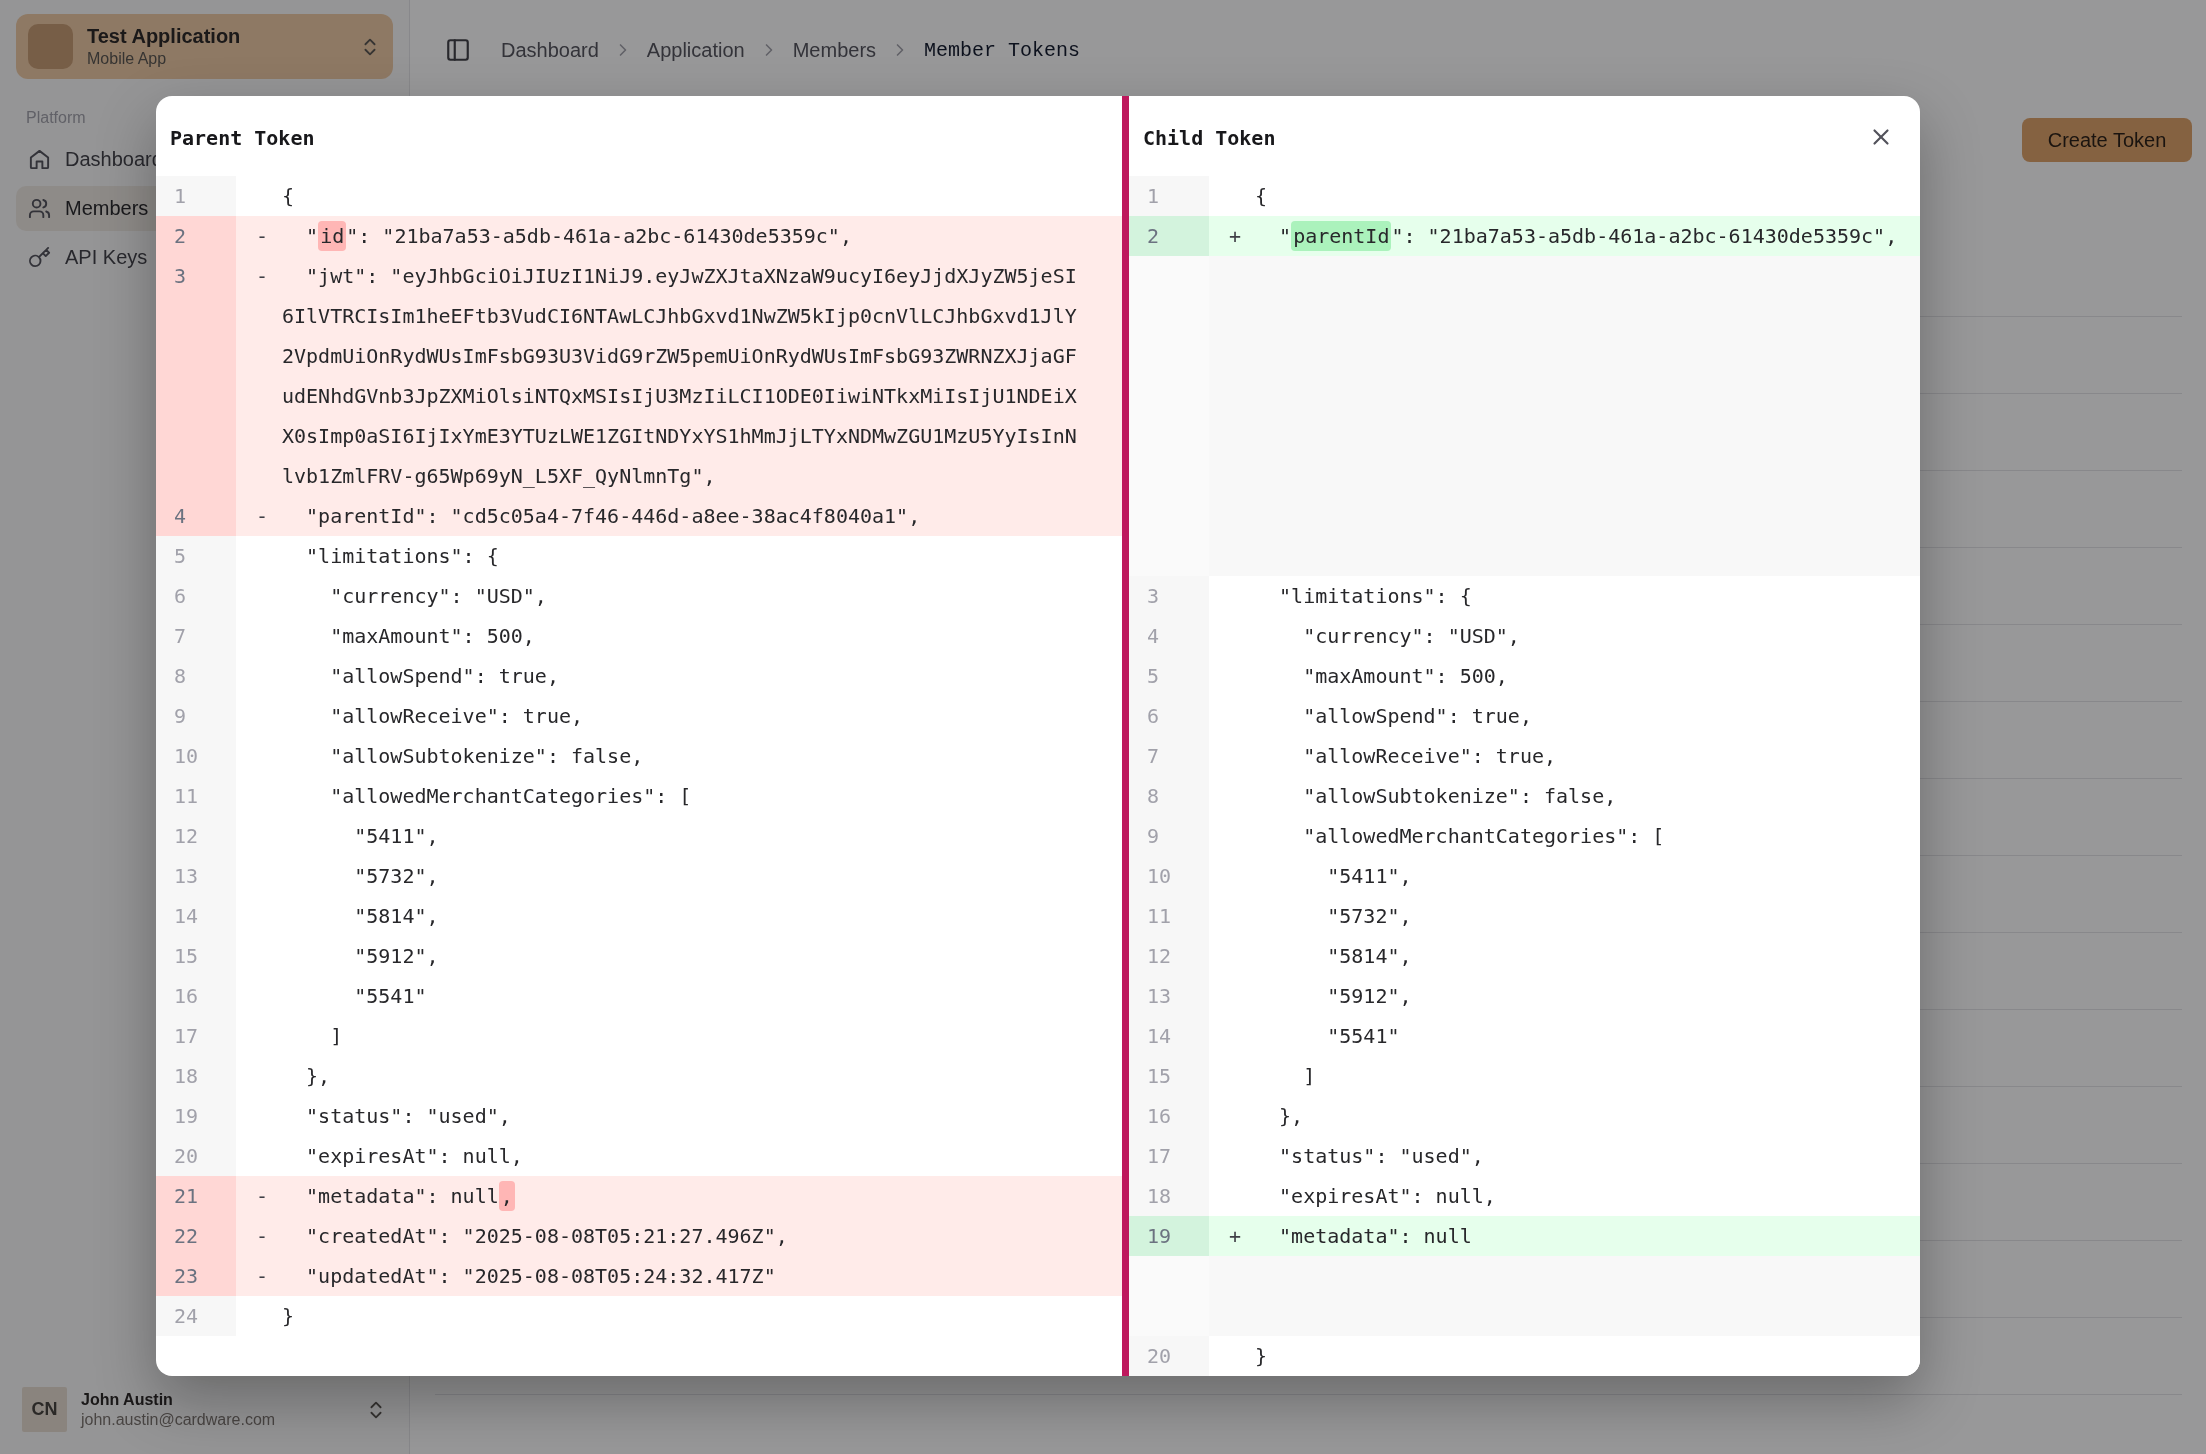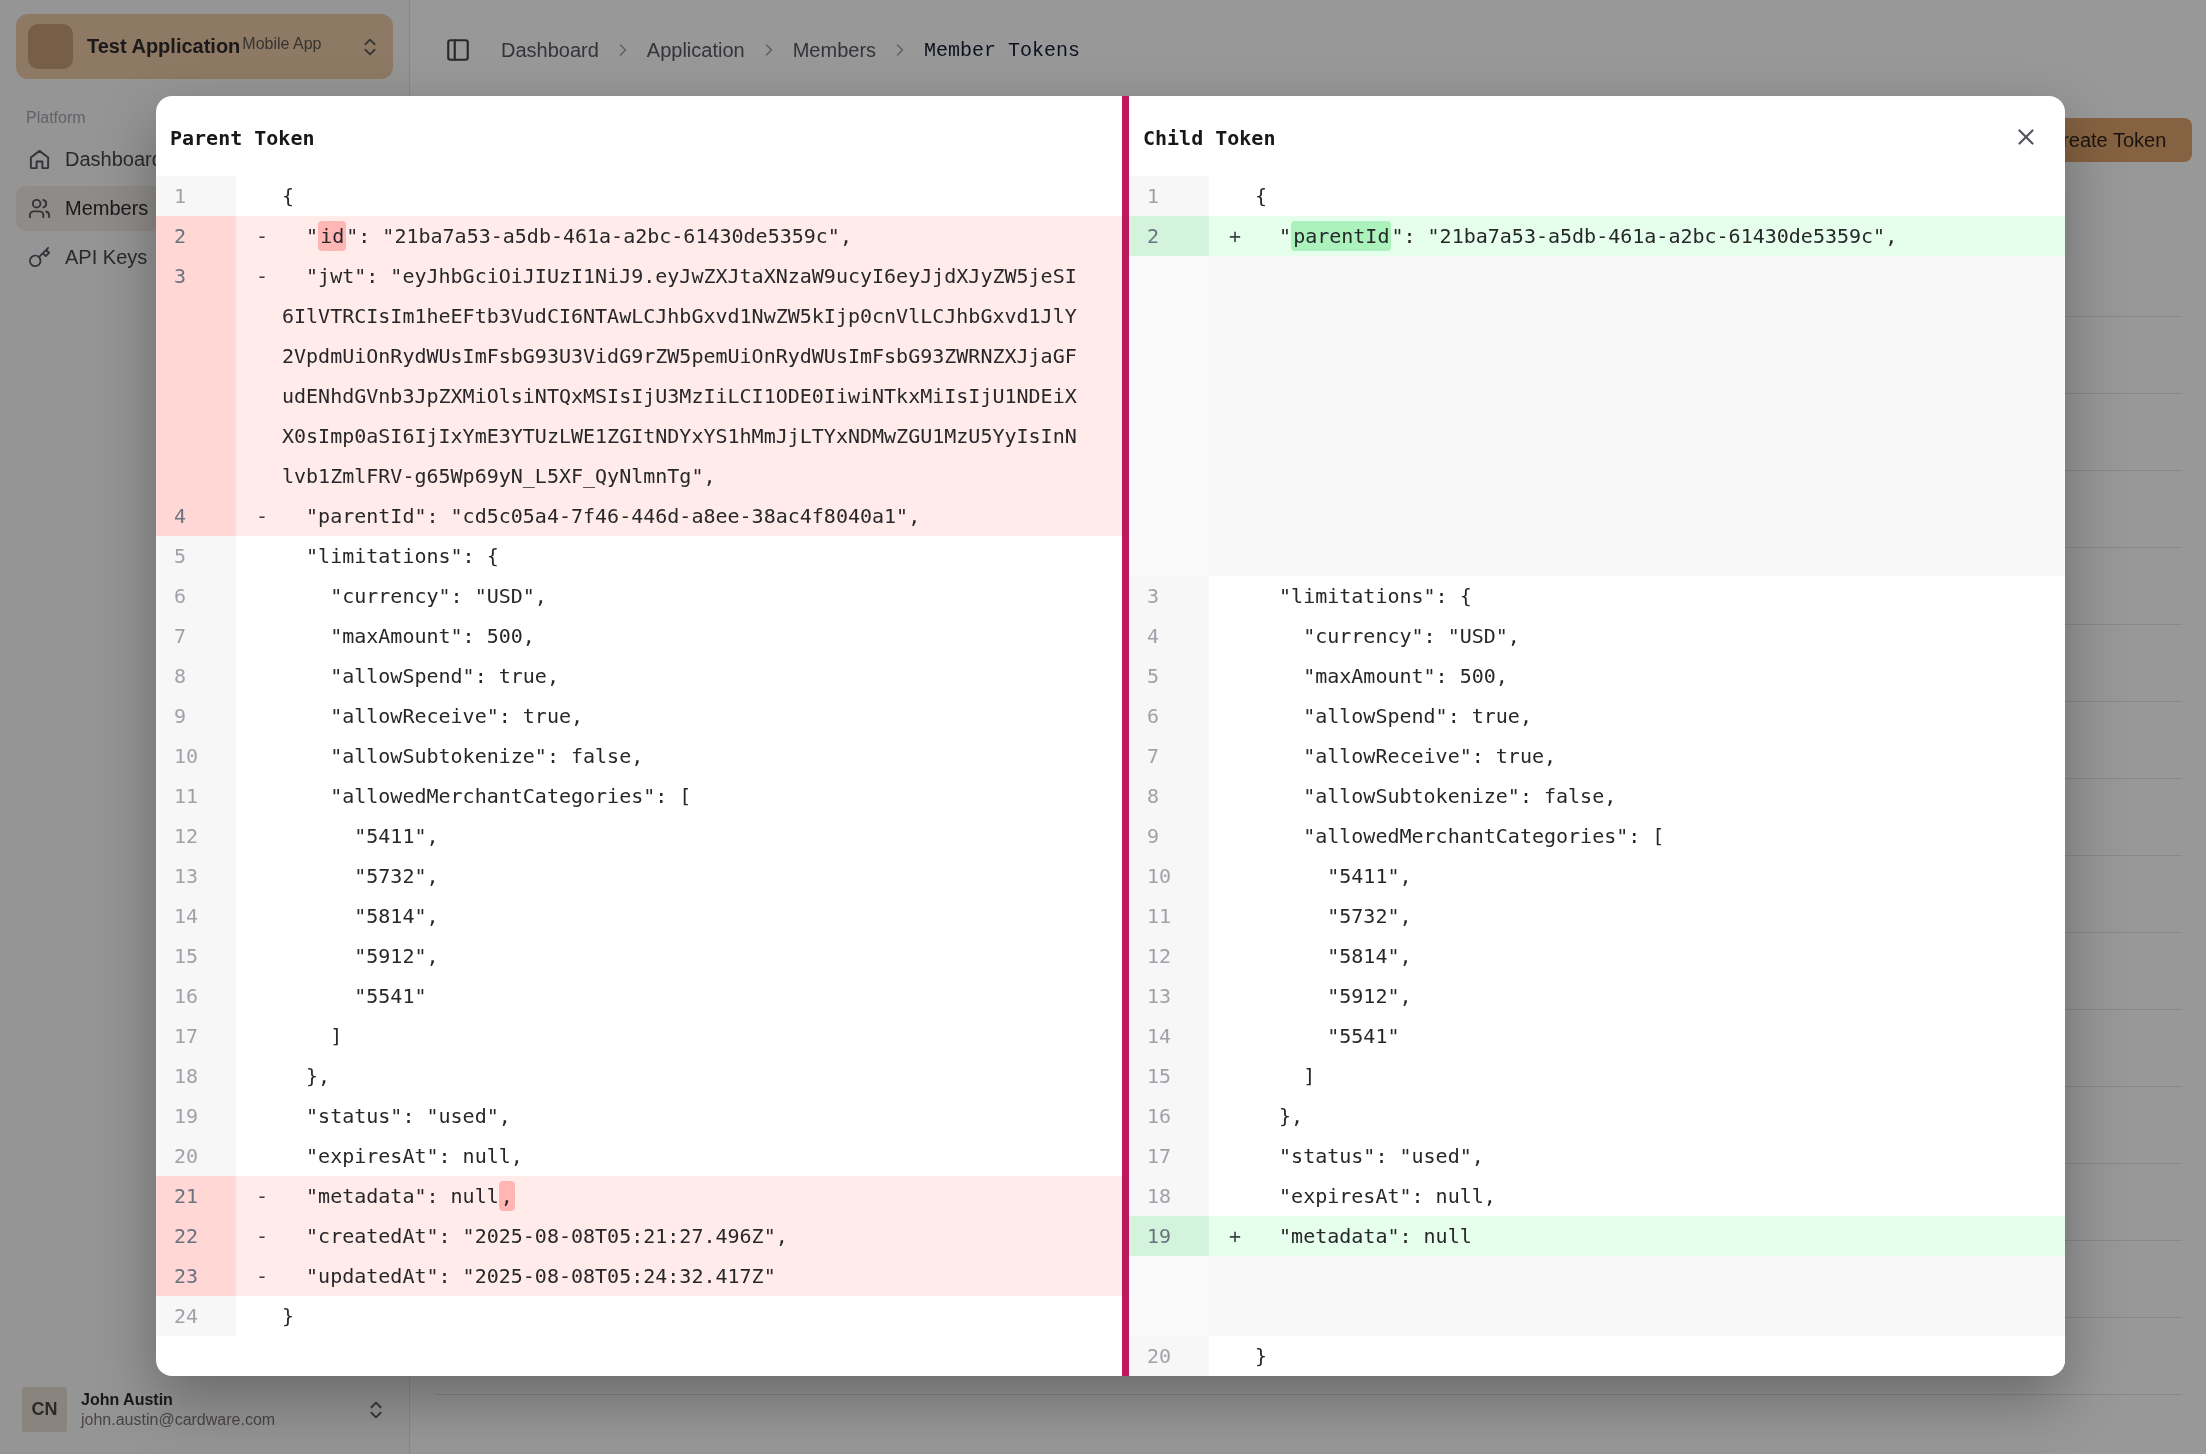--- a/index.html
+++ b/index.html
@@ -5,21 +5,21 @@
   * { margin:0; padding:0; box-sizing:border-box; }
   html,body { width:2206px; height:1454px; overflow:hidden; background:#ffffff;
               font-family:"Liberation Sans","DejaVu Sans",sans-serif; }
 
   
   .sidebar { position:fixed; left:0; top:0; bottom:0; width:410px; background:#fafafa;
              border-right:1px solid #e4e4e7; padding:14px 16px; display:flex; flex-direction:column; z-index:1; }
   .team-switcher { display:flex; align-items:center; gap:14px; background:#eecaa4; border-radius:12px;
                    padding:10px 12px; cursor:pointer; }
   .team-avatar { width:45px; height:45px; border-radius:10px; background:#c69b72; flex:0 0 45px; }
-  .team-texts { display:flex; flex-direction:row; gap:2px; min-width:0; }
+  .team-texts { display:flex; flex-direction:column; gap:2px; min-width:0; }
   .team-name { font-size:20px; font-weight:700; color:#292524; white-space:nowrap; }
   .team-sub  { font-size:16px; color:#57534e; }
   .chev-updown { margin-left:auto; flex:0 0 auto; }
   .section-label { margin:30px 0 10px 10px; font-size:16px; color:#a1a1aa; }
   .nav-item { display:flex; align-items:center; gap:14px; padding:11px 12px; border-radius:10px;
               font-size:20px; color:#3f3f46; margin-bottom:4px; cursor:pointer; }
   .nav-item.active { background:#eee9e2; color:#27272a; }
   .nav-item svg { flex:0 0 auto; }
   .sidebar-footer { margin-top:auto; display:flex; align-items:center; gap:14px; padding:8px 6px; border-radius:10px; cursor:pointer; }
   .user-avatar { width:45px; height:45px; border-radius:2px; background:#e7ddd1; color:#44403c;
@@ -40,21 +40,21 @@
   
   .main { position:fixed; left:411px; top:100px; right:0; bottom:0; background:#ffffff; z-index:1; }
   .create-btn { position:absolute; top:18px; right:14px; width:170px; height:44px; background:#dfa368;
                 color:#271c13; border:none; border-radius:8px; font-size:20px; font-weight:500;
                 font-family:inherit; cursor:pointer; }
   .table-ph { position:absolute; left:24px; right:24px; top:140px; bottom:0;
               background:repeating-linear-gradient(to bottom,#ffffff 0 76px,#e4e4e7 76px 77px); }
 
   
   .overlay { position:fixed; inset:0; background:rgba(9,9,11,0.42); z-index:40; }
-  .modal { position:fixed; left:156px; top:96px; width:1909px; height:1280px; background:#ffffff;
+  .modal { position:fixed; left:156px; top:96px; width:1764px; height:1280px; background:#ffffff;
            border-radius:16px; box-shadow:0 24px 60px rgba(0,0,0,0.30); z-index:50; overflow:hidden;
            display:flex; }
   .pane { display:flex; flex-direction:column; }
   .pane-left { width:966px; flex:0 0 966px; }
   .pane-right { flex:1; border-left:7px solid #be185d; }
   .pane-header { height:80px; flex:0 0 80px; padding:30px 0 0 14px;
                  font-family:"DejaVu Sans Mono","Liberation Mono",monospace; font-size:20px; font-weight:700; color:#18181b; }
   .close-btn { position:absolute; top:26px; right:24px; width:30px; height:30px; background:none; border:none;
                cursor:pointer; display:flex; align-items:center; justify-content:center; z-index:5; }
 

